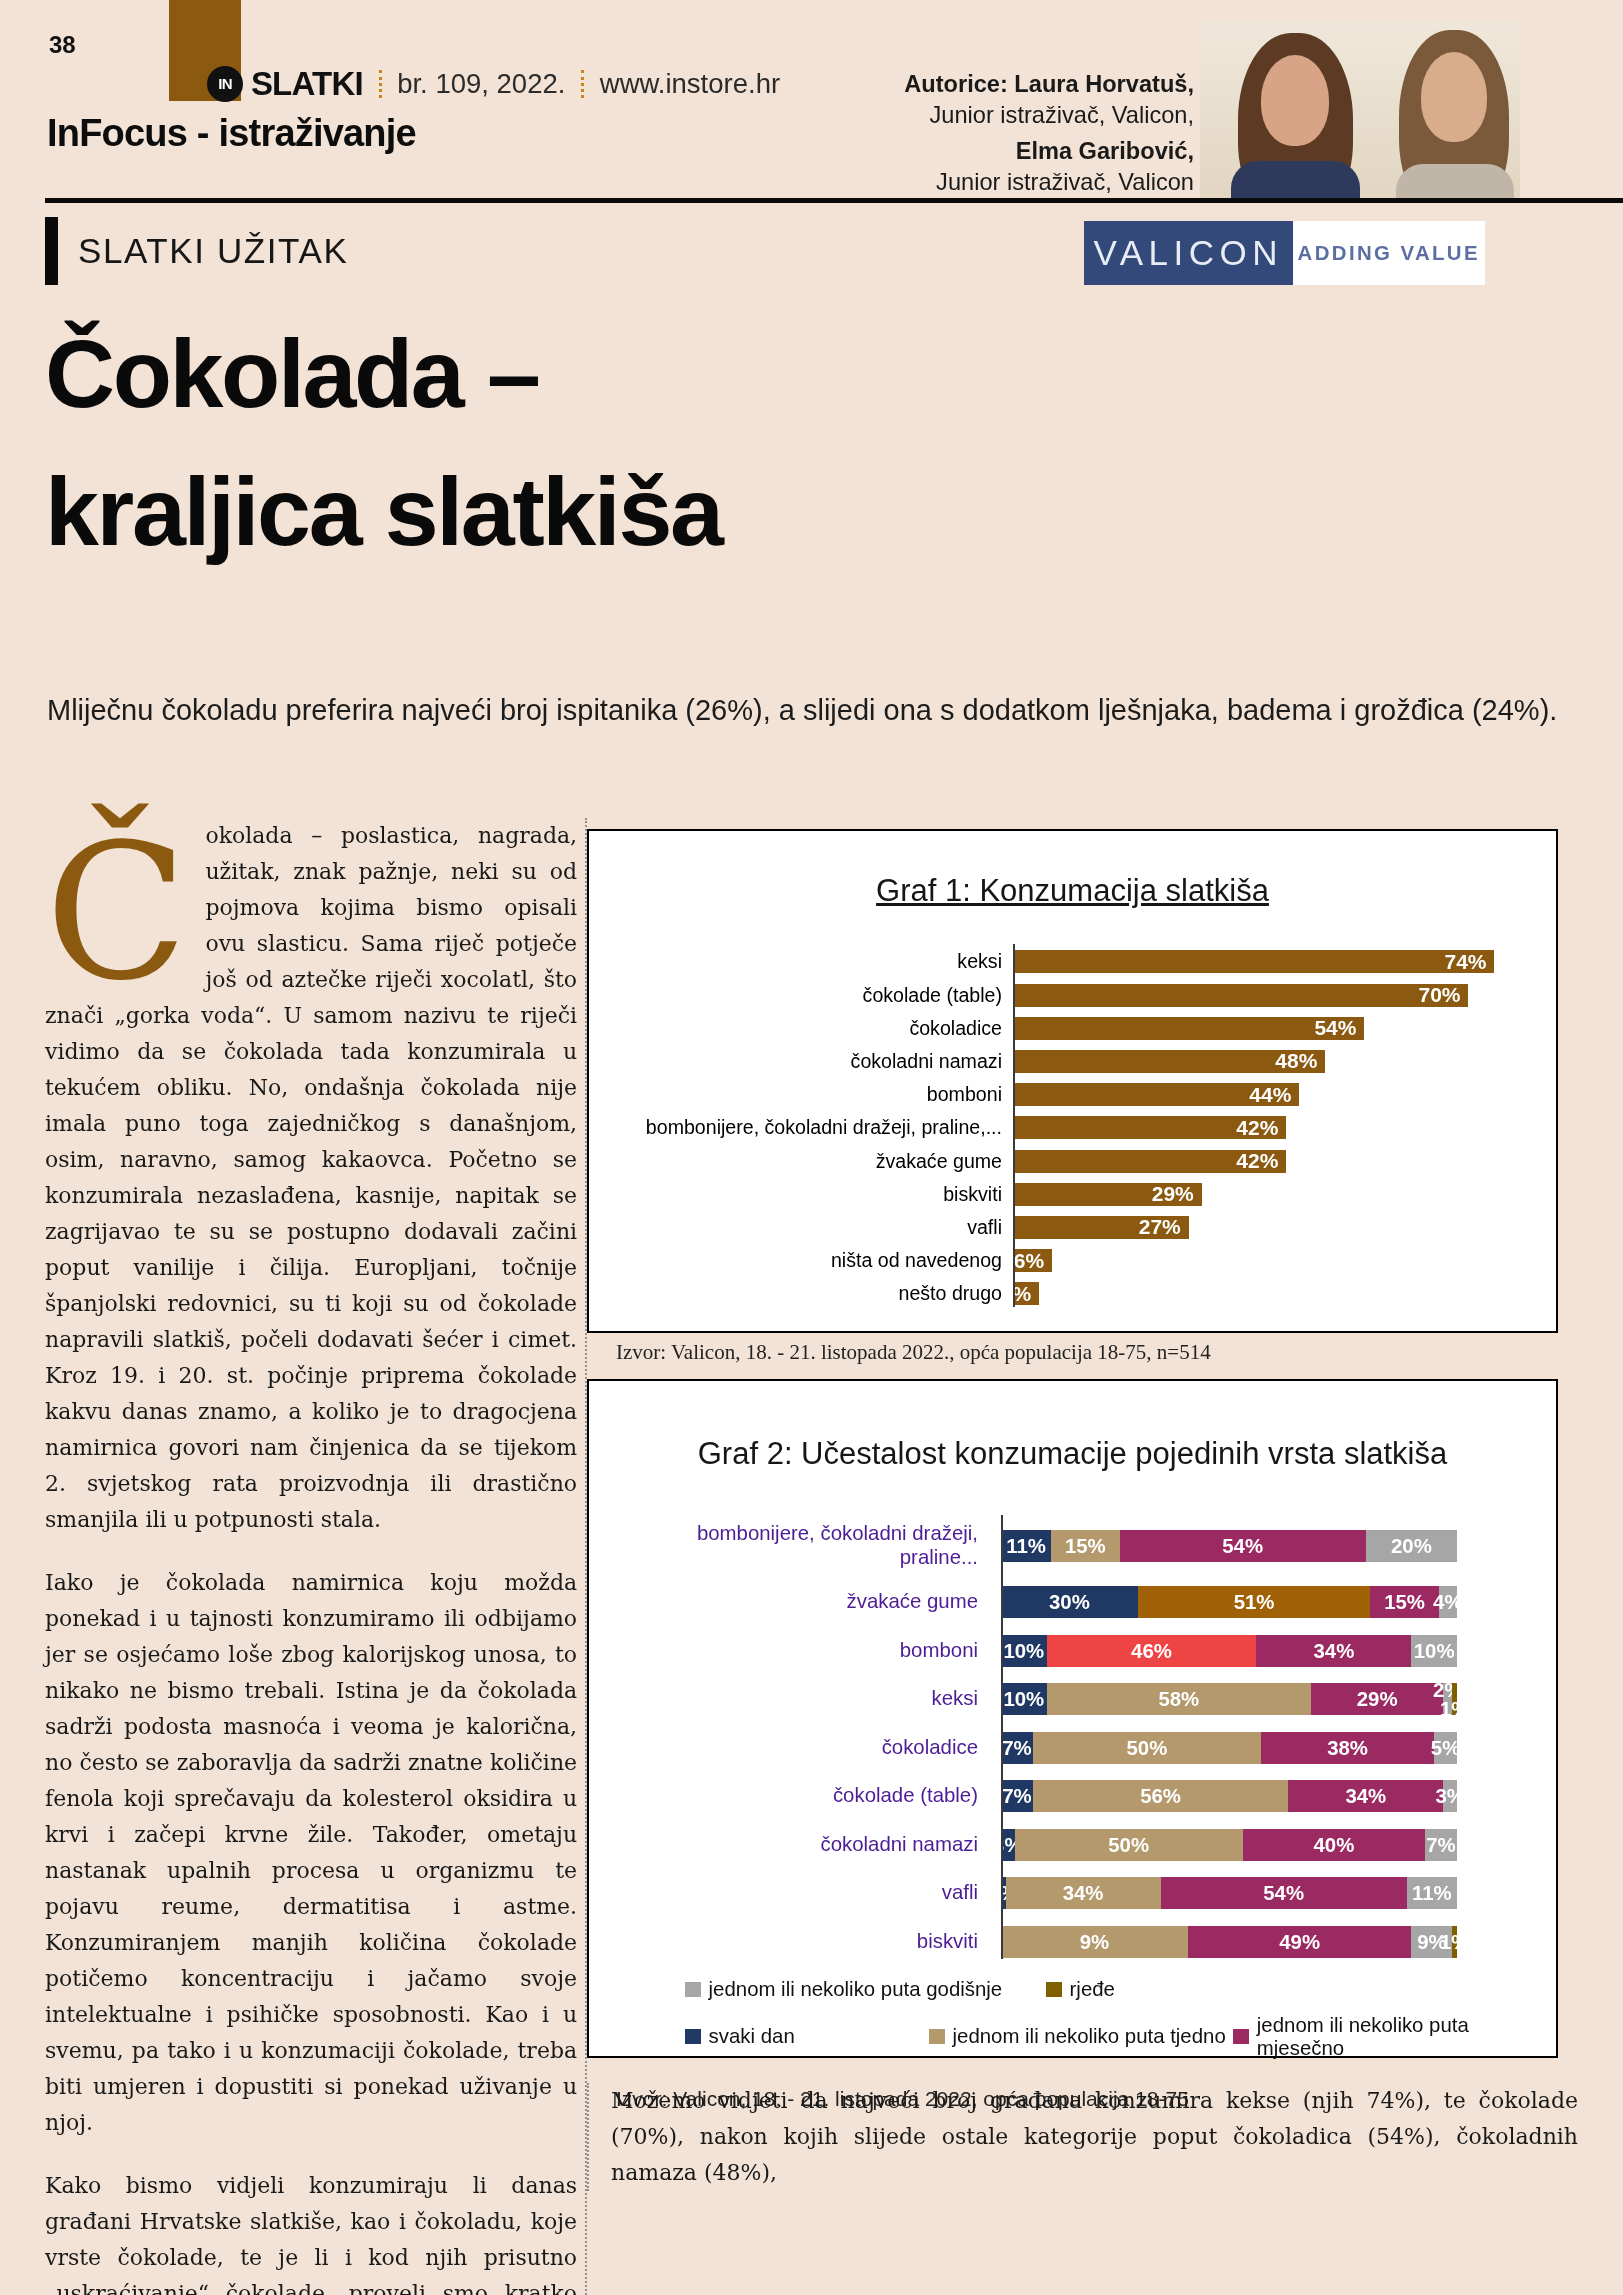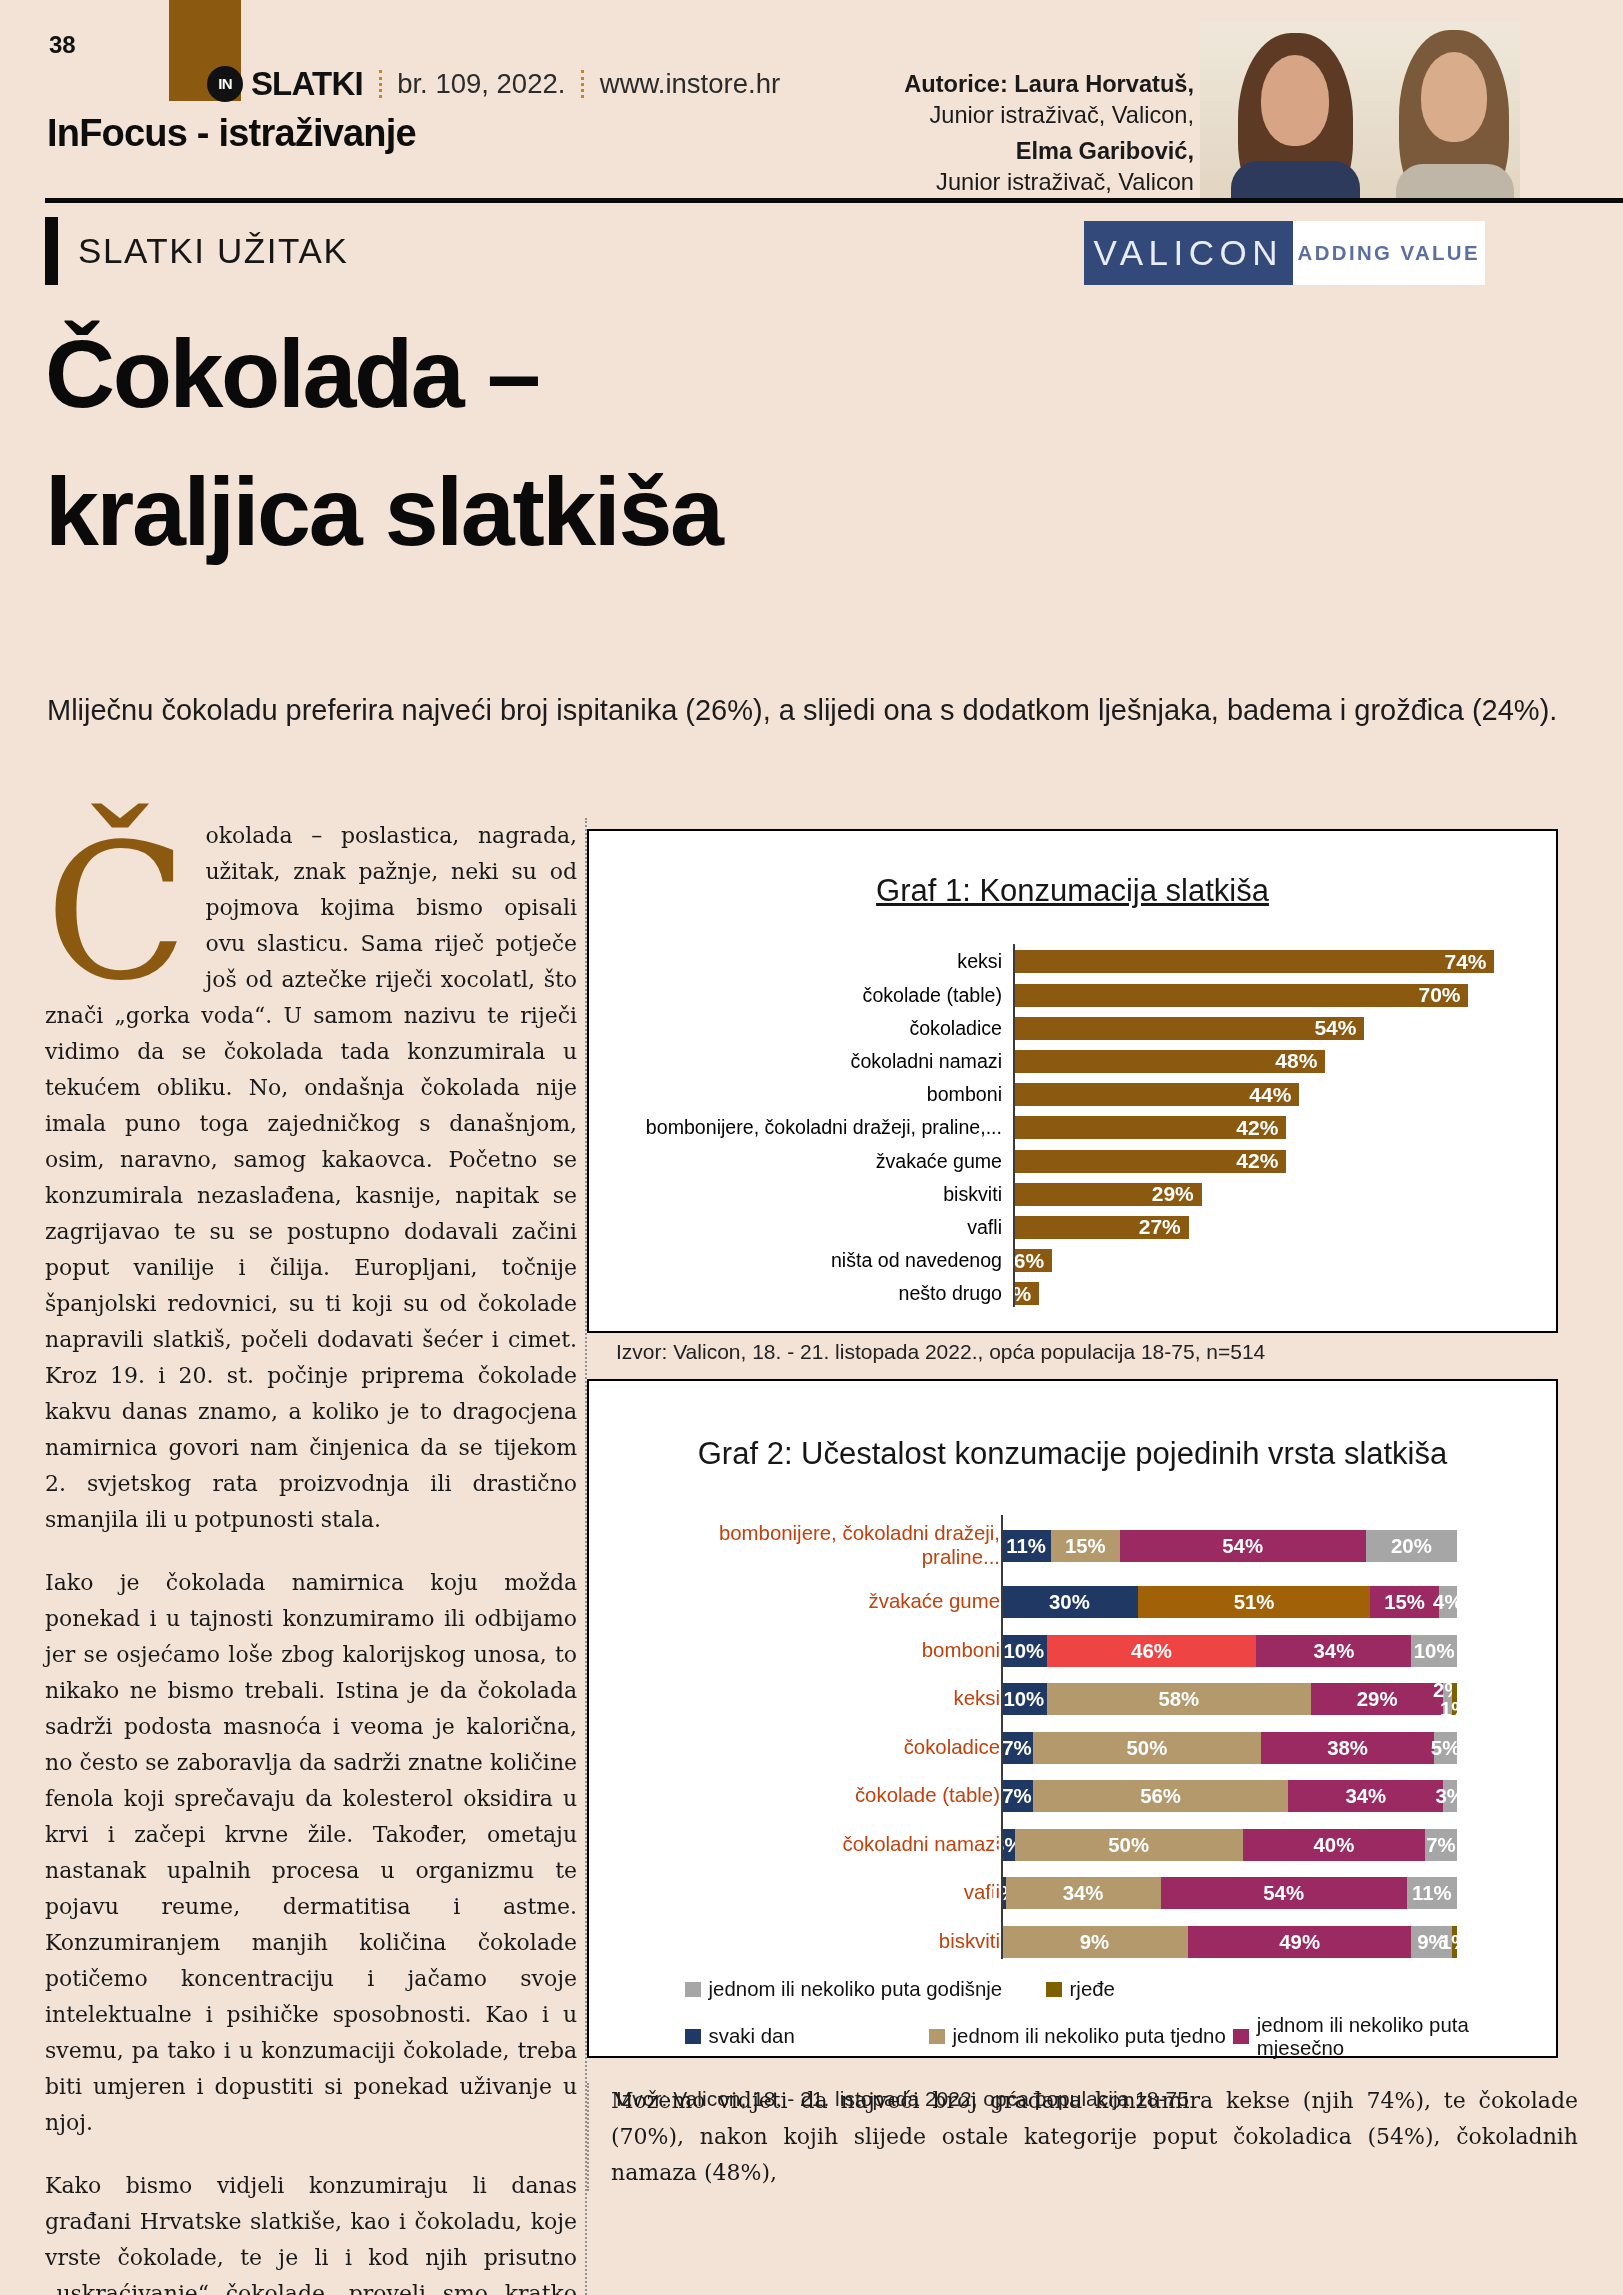--- a/index.html
+++ b/index.html
@@ -60,28 +60,28 @@
   
   .box-g1{height:504px;}
   .box-g1 .c-title{margin-top:22px;text-decoration:underline;}
   .g1-rows{position:relative;margin-top:41px;margin-left:0;}
   .g1-rows::after{content:"";position:absolute;left:397px;top:-6.3px;bottom:-1.6px;width:2.4px;background:#3a3a3a;}
   .g1-row{display:flex;align-items:center;height:23px;margin-bottom:10.2px;}
   .g1-label{width:397px;box-sizing:border-box;padding-right:11px;text-align:right;font-size:19.6px;color:#000;white-space:nowrap;}
   .g1-area{flex:1;height:100%;position:relative;}
   .g1-bar{height:100%;background:#8B5A10;display:flex;align-items:center;justify-content:flex-end;}
   .g1-val{color:#fff;font-weight:bold;font-size:21px;padding-right:7.9px;white-space:nowrap;}
-  .box-g1 .c-source{margin-top:35px;}
+  .box-g1 .c-source{margin-top:35px;font-family:Liberation Serif, serif;}
   
   .box-g2{height:679px;}
   .box-g2 .c-title{margin-top:35px;}
   .g2-rows{position:relative;margin-top:50px;padding-right:72px;}
   .g2-rows::after{content:"";position:absolute;left:385px;top:-7.9px;bottom:-1.6px;width:2.4px;background:#3a3a3a;}
   .g2-row{display:flex;align-items:center;margin-bottom:16.5px;}
-  .g2-label{width:385px;box-sizing:border-box;padding-right:1px;text-align:right;font-size:20.4px;line-height:23.6px;color:#c2410c;white-space:pre-line;}
+  .g2-label{width:385px;box-sizing:border-box;padding-right:23px;text-align:right;font-size:20.4px;line-height:23.6px;color:#4c1d95;white-space:pre-line;}
   .g2-area{flex:1;height:32px;display:flex;}
   .g2-seg{position:relative;height:100%;}
   .g2-seg span{position:absolute;left:50%;top:50%;transform:translate(-50%,-50%);color:#fff;font-weight:bold;font-size:20.4px;white-space:nowrap;}
   .g2-seg span.up{top:22%;}
   .g2-seg span.down{top:80%;}
   .g2-legend{margin-top:20.4px;padding-left:69px;font-size:20.4px;color:#111;}
   .g2-legend .lrow{display:flex;align-items:center;margin-bottom:12.6px;}
   .leg-item{display:flex;align-items:center;}
   .leg-sw{width:15.7px;height:15.7px;margin-right:7.9px;flex:none;}
   .g2-legend .lrow1 .leg-item:nth-child(1){width:271px;}

